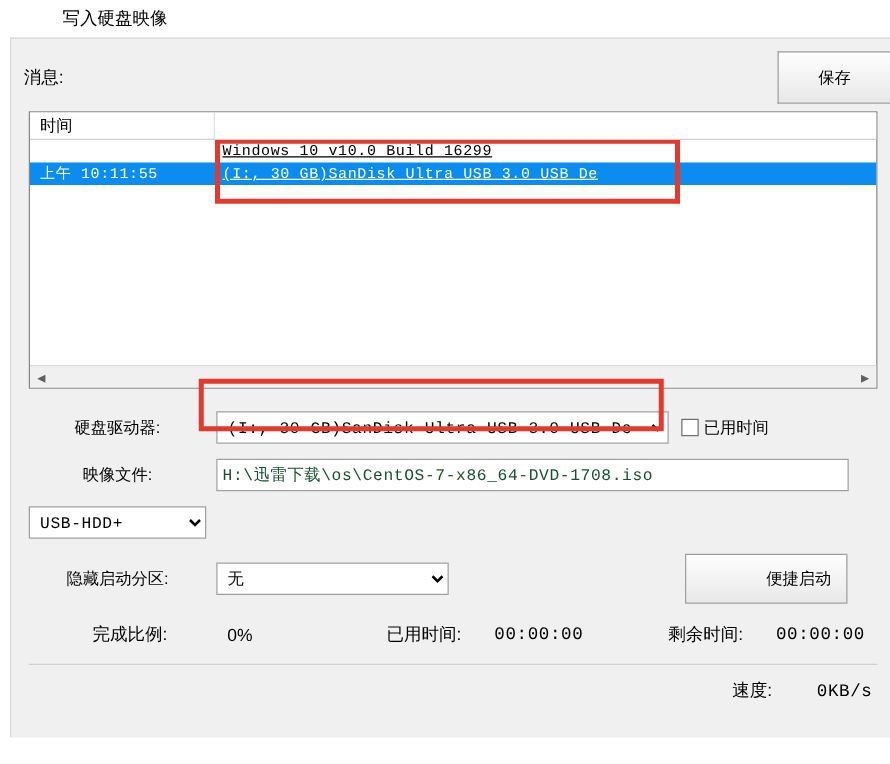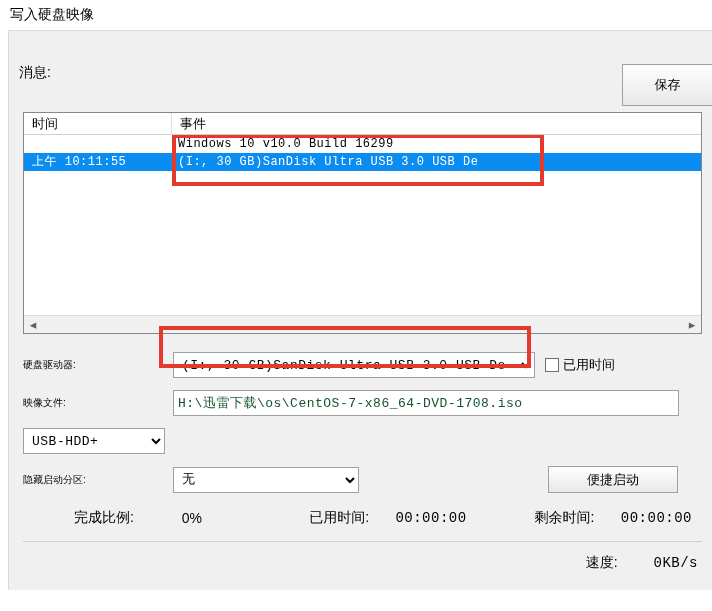--- a/index.html
+++ b/index.html
@@ -12,37 +12,37 @@
     width: 712px;
     height: 611px;
     overflow: hidden;
   }
   .mono { font-family: "Courier New", Consolas, monospace; letter-spacing: 0.5px; }
   
   .titlebar {
     padding: 6px 10px 4px 10px;
     font-size: 14px;
     background: #fff;
+    margin-left: 40px;
   }
   
   .panel {
     margin: 2px 0 0 8px;
     border-top: 1px solid #d9d9d9;
     border-left: 1px solid #d9d9d9;
     border-right: none;
     border-bottom: none;
     background: #f0f0f0;
     height: 560px;
     position: relative;
   }
   .panel .header-row {
     display: flex;
-    align-items: flex-start;
+    align-items: center;
     padding: 10px 0 4px 10px;
-    margin-top: 23px;
   }
   .panel .header-row .label { flex: 0 0 auto; font-size: 14px; }
   .panel .header-row .spacer { flex: 1 1 auto; }
   .btn {
     border: 1px solid #a0a0a0;
     background: linear-gradient(#fefefe, #e8e8e8);
     height: 42px;
     min-width: 90px;
     font-size: 13px;
     text-align: center;
@@ -82,21 +82,21 @@
     overflow: hidden;
     position: relative;
   }
   .row {
     display: flex;
     height: 18px;
     line-height: 18px;
     font-size: 12px;
   }
   .row .c1 { width: 148px; flex: 0 0 148px; padding: 0 8px; }
-  .row .c2 { flex: 1 1 auto; padding: 0 6px; white-space: nowrap; overflow: hidden; }
+  .row .c2 { flex: 1 1 auto; padding: 0 6px; white-space: nowrap; overflow: hidden; text-decoration: underline; }
   .row.selected { background: #0a8cf0; color: #fff; }
   
   .redbox {
     position: absolute;
     border: 4px solid #e23b2e;
     pointer-events: none;
   }
   
   .hscroll {
     height: 18px;
@@ -117,23 +117,23 @@
   .form {
     padding: 18px 10px 0 14px;
   }
   .form-row {
     display: flex;
     align-items: center;
     margin-bottom: 12px;
   }
   .form-row .flabel {
     width: 150px;
-    text-align: left;
+    text-align: center;
     padding-right: 8px;
-    font-size: 10px;
+    font-size: 13px;
     flex: 0 0 150px;
   }
   select, input[type=text] {
     font-family: "Courier New", Consolas, monospace;
     font-size: 13px;
     height: 26px;
     border: 1px solid #a0a0a0;
     background: #fff;
     padding: 0 4px;
   }
@@ -142,21 +142,21 @@
   .input-image { width: 506px; color: #808080; }
   .select-method { width: 142px; }
   .select-hidden { width: 186px; }
   .chk-row { display: inline-flex; align-items: center; margin-left: 10px; }
   .chk {
     width: 14px; height: 14px;
     border: 1px solid #707070;
     background: #fff;
     margin-right: 4px;
   }
-  .quick-btn { min-width: 130px; height: 27px;}
+  .quick-btn { min-width: 130px; height: 40px; text-align: right;}
   
   .status-row {
     display: flex;
     align-items: center;
     padding: 4px 10px 0 20px;
     font-size: 14px;
   }
   .status-row .s1 { width: 110px; margin-left: 31px; }
   .status-row .s2 { width: 130px; }
   .status-row .s3 { width: 88px; }
@@ -183,21 +183,20 @@
 
   <div class="header-row">
     <div class="label">消息:</div>
     <div class="spacer"></div>
     <button class="btn save-btn">保存</button>
   </div>
 
   <div class="list-wrap">
     <div class="list-head">
       <div class="col col-time">时间</div>
-      <div class="col col-event">事件</div>
     </div>
     <div class="list-body">
       <div class="row">
         <div class="c1"></div>
         <div class="c2 mono">Windows 10 v10.0 Build 16299</div>
       </div>
       <div class="row selected">
         <div class="c1 mono">上午 10:11:55</div>
         <div class="c2 mono">(I:, 30 GB)SanDisk Ultra USB 3.0 USB De</div>
       </div>

